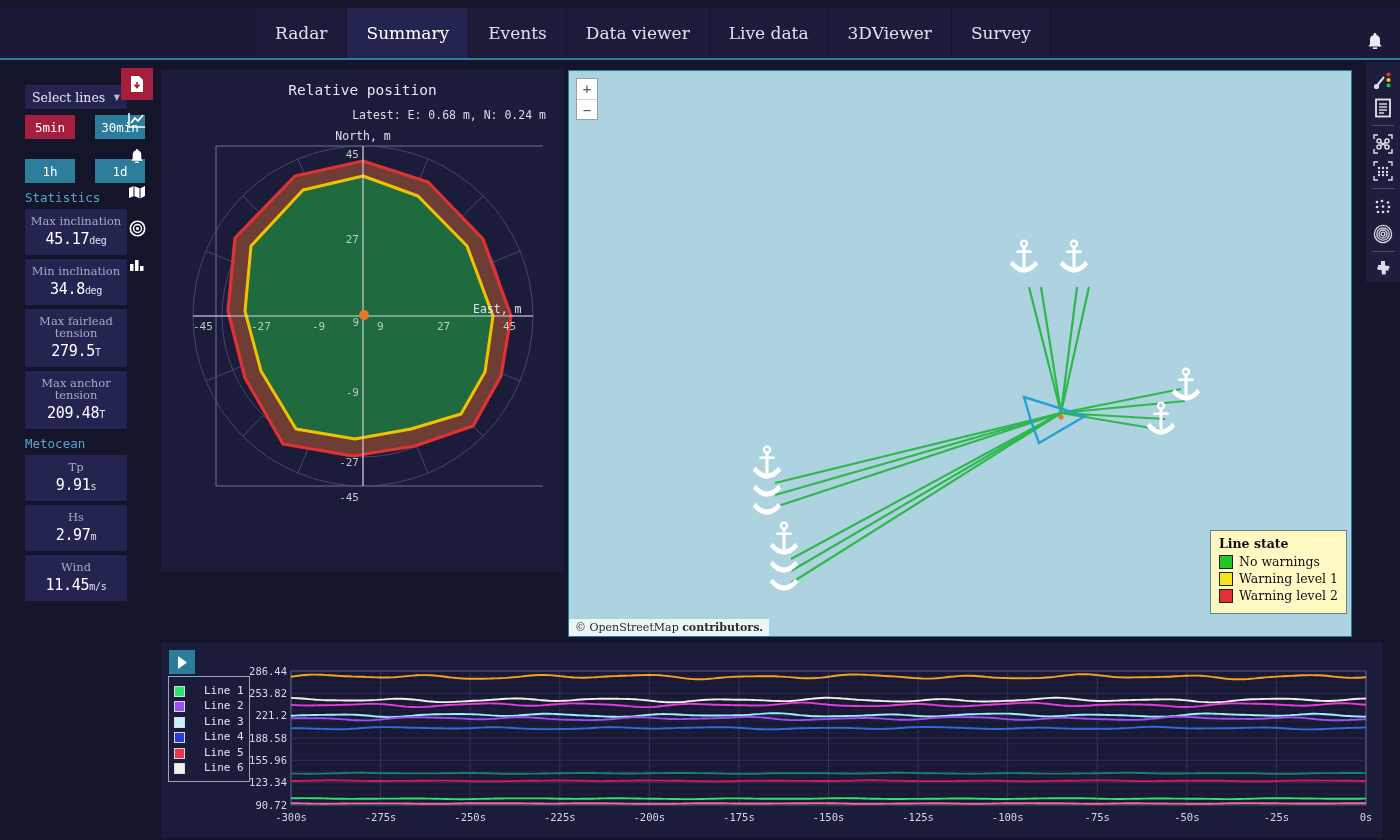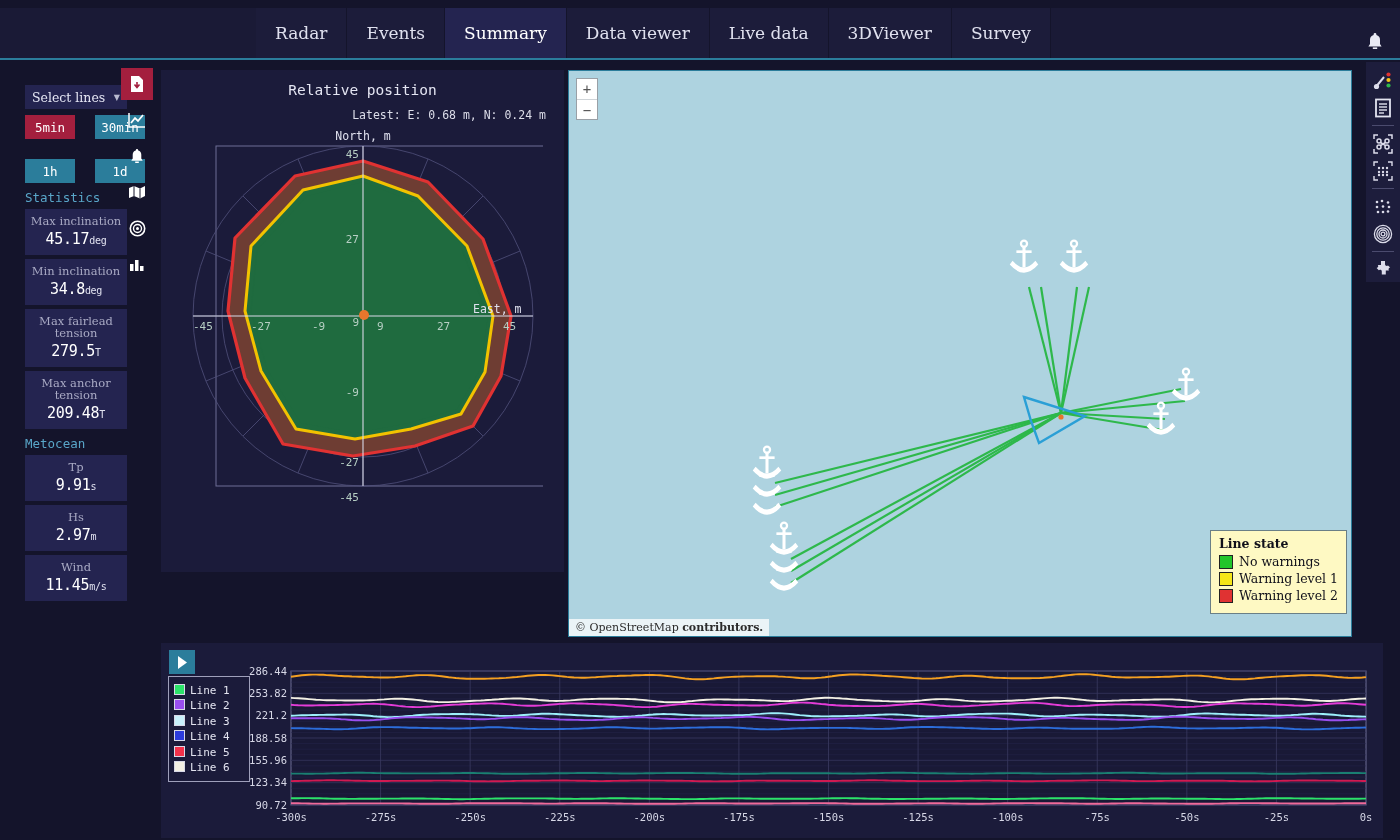--- a/index.html
+++ b/index.html
@@ -130,35 +130,35 @@
   .play-btn {
     position: absolute; left: 8px; top: 7px; width: 26px; height: 24px;
     background: #2b7d9b; display: flex; align-items: center; justify-content: center;
     cursor: pointer;
   }
   .chart-legend {
     position: absolute; left: 7px; top: 33px; width: 82px;
     background: #1b1b3a; border: 1px solid #9fa0bb; padding: 4px 5px;
     z-index: 5;
   }
-  .cl-row { display: flex; align-items: flex-start; gap: 5px; margin: 2.5px 0; }
+  .cl-row { display: flex; align-items: flex-end; gap: 19px; margin: 2.5px 0; }
   .cl-sw { width: 11px; height: 11px; border: 1px solid #d8d9e8; }
   .cl-lab { color: #e3e4f0; font-size: 11px; }
 </style>
 </head>
 <body>
 
 <div class="app">
 
   <div class="topbar">
     <div class="topbar-strip"></div>
     <div class="nav">
       <div class="nav-item">Radar</div>
+      <div class="nav-item active">Summary</div>
       <div class="nav-item">Events</div>
-      <div class="nav-item active">Summary</div>
       <div class="nav-item">Data viewer</div>
       <div class="nav-item">Live data</div>
       <div class="nav-item">3DViewer</div>
       <div class="nav-item">Survey</div>
     </div>
     <div class="bell-top">
       <svg width="18" height="20" viewBox="0 0 18 20">
         <path d="M9 1 a1.4 1.4 0 0 1 1.4 1.4 v0.5 a5 5 0 0 1 3.6 4.8 v4.3 l1.6 2.4 h-13.2 l1.6 -2.4 v-4.3 a5 5 0 0 1 3.6 -4.8 v-0.5 A1.4 1.4 0 0 1 9 1 z" fill="#e9eaf4"></path>
         <rect x="6.8" y="15.4" width="4.4" height="1.6" fill="#e9eaf4"></rect>
       </svg>

